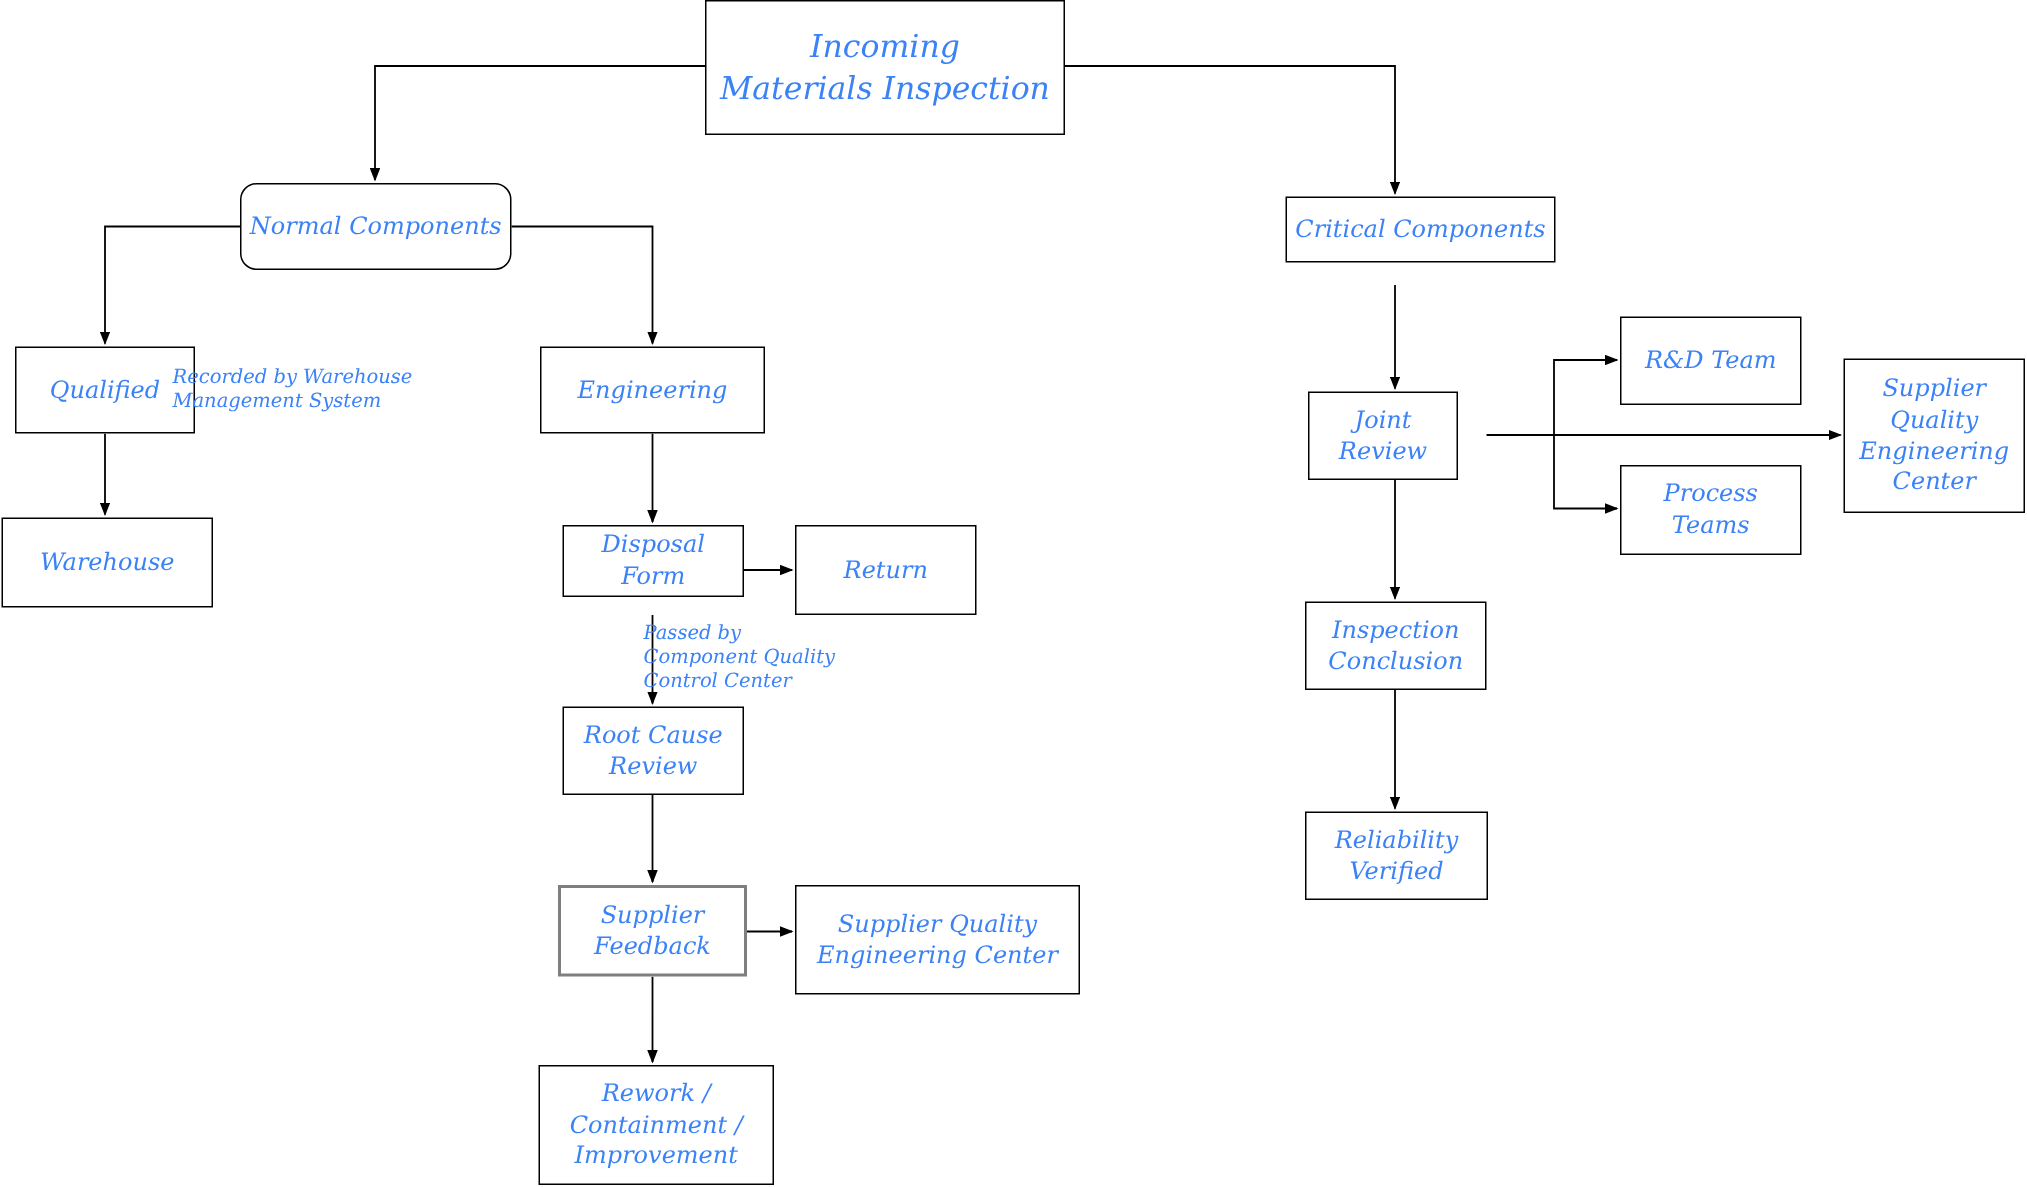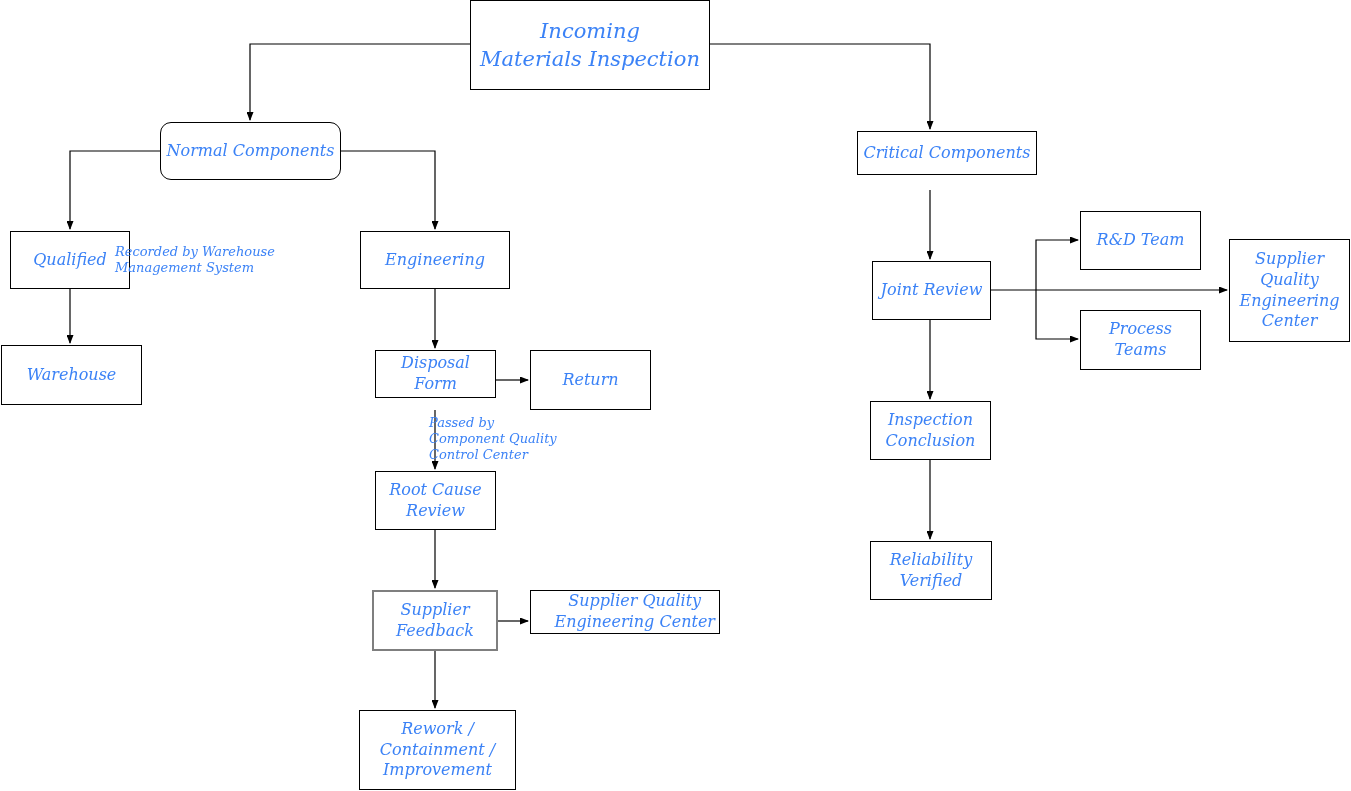--- a/index.html
+++ b/index.html
@@ -132,36 +132,36 @@
   <div class="node" style="left:375px; top:471px; width:121px; height:59px;">
     <span class="lbl">Root Cause
 Review</span>
   </div>
 
   <div class="node highlight" style="left:372px; top:590px; width:126px; height:61px;">
     <span class="lbl">Supplier
 Feedback</span>
   </div>
 
-  <div class="node" style="left:530px; top:590px; width:190px; height:44px;justify-content:flex-end;">
+  <div class="node" style="left:530px; top:590px; width:190px; height:73px;">
     <span class="lbl">Supplier Quality
 Engineering Center</span>
   </div>
 
   <div class="node" style="left:359px; top:710px; width:157px; height:80px;">
     <span class="lbl">Rework /
 Containment /
 Improvement</span>
   </div>
 
   <div class="node" style="left:857px; top:131px; width:180px; height:44px;text-align:right;">
     <span class="lbl">Critical Components</span>
   </div>
 
-  <div class="node" style="left:872px; top:261px; width:119px; height:59px;">
+  <div class="node" style="left:872px; top:261px; width:100px; height:59px;">
     <span class="lbl">Joint Review</span>
   </div>
 
   <div class="node" style="left:1080px; top:211px; width:121px; height:59px;text-align:center;">
     <span class="lbl">R&amp;D Team</span>
   </div>
 
   <div class="node" style="left:1080px; top:310px; width:121px; height:60px;">
     <span class="lbl">Process
 Teams</span>

